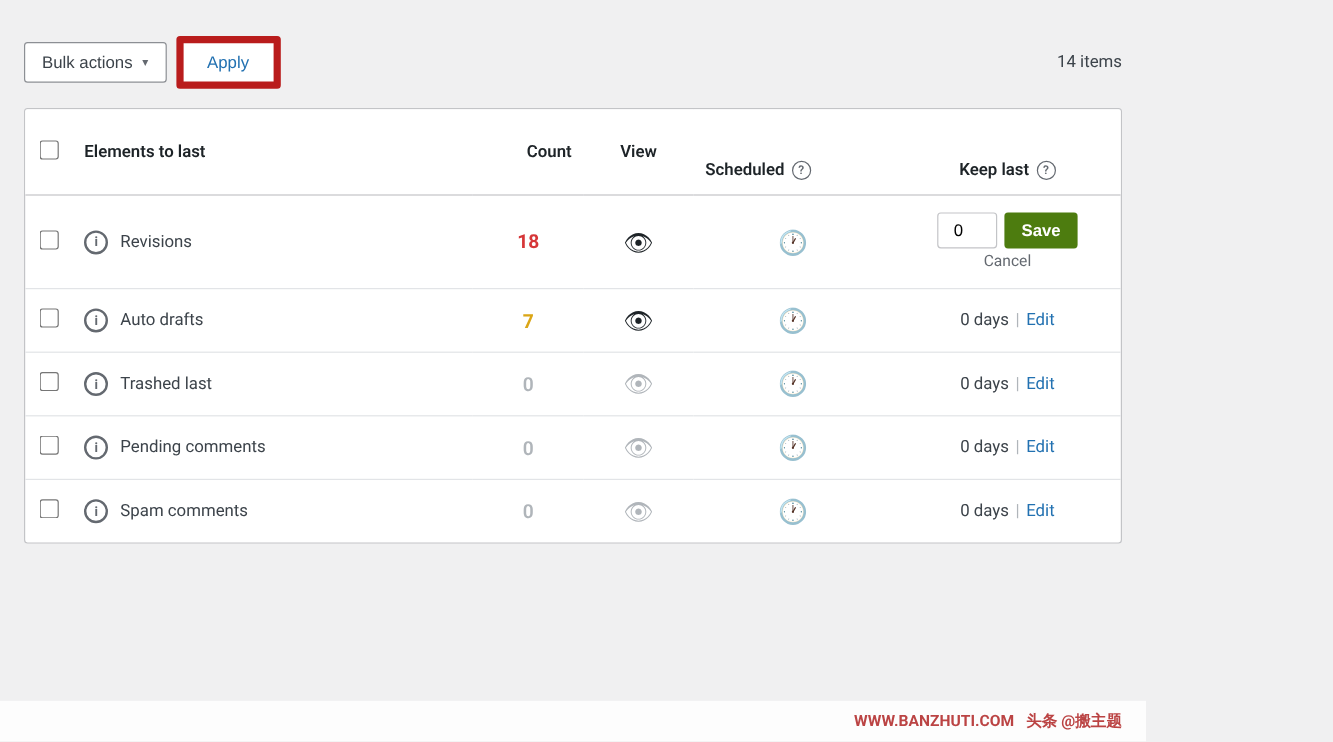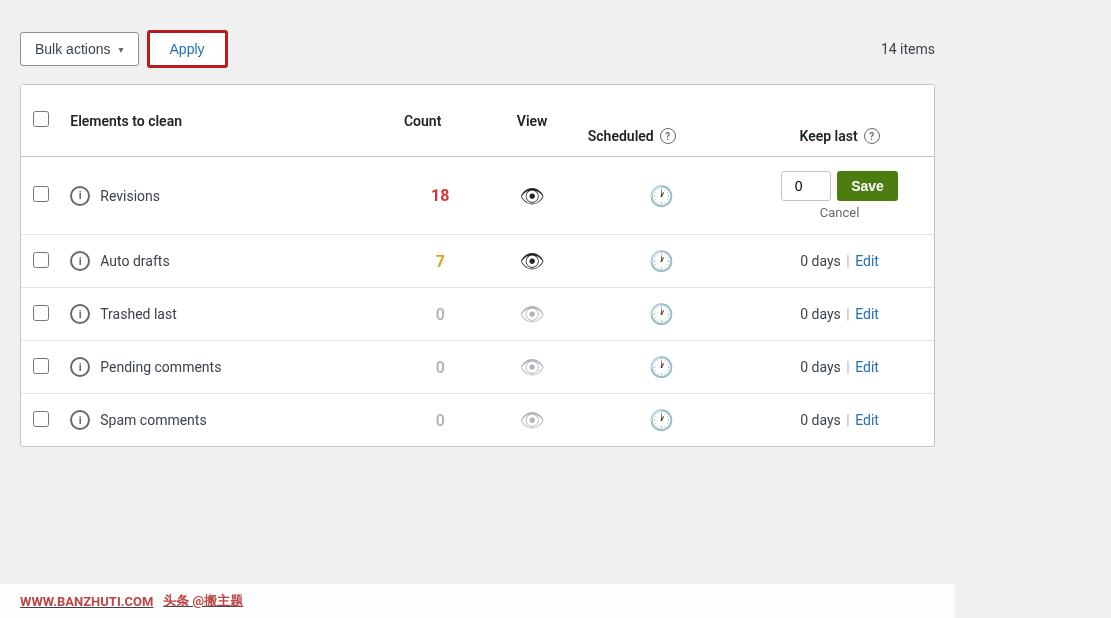--- a/index.html
+++ b/index.html
@@ -39,21 +39,21 @@
       font-size: 14px;
       color: #3c434a;
     }
     .bulk-actions-btn .chevron {
       font-size: 10px;
       color: #646970;
     }
     .apply-btn {
       padding: 8px 20px;
       background: #fff;
-      border: 3px solid #b91c1c;
+      border: 6px solid #b91c1c;
       border-radius: 3px;
       color: #2271b1;
       font-size: 14px;
       cursor: pointer;
     }
     .items-count {
       font-size: 14px;
       color: #3c434a;
     }
     .table-container {
@@ -79,21 +79,21 @@
     }
     thead th.col-checkbox {
       width: 40px;
       text-align: center;
     }
     thead th.col-element {
       width: 380px;
     }
     thead th.col-count {
       width: 100px;
-      text-align: left;
+      text-align: right;
     }
     thead th.col-view {
       width: 100px;
       text-align: center;
     }
     thead th.col-scheduled {
       width: 180px;
       text-align: center;
     }
     thead th.col-keeplast {
@@ -255,23 +255,23 @@
     
     .watermark-bottom {
       position: absolute;
       bottom: 0;
       left: 0;
       width: 100%;
       background: rgba(255,255,255,0.85);
       padding: 8px 20px;
       display: flex;
       align-items: center;
+      justify-content: flex-end;
       gap: 10px;
       z-index: 10;
-      text-decoration: underline;
     }
     .wm-logo {
       font-size: 13px;
       color: #b44;
       font-weight: 700;
     }
   </style>
 </head>
 <body>
 
@@ -293,21 +293,21 @@
   </div>
 
   <div class="table-container">
     <table>
       <thead>
         <tr>
           <th class="col-checkbox">
             <input type="checkbox" class="checkbox-input" style="">
           </th>
           <th class="col-element">
-            <span>Elements to clean</span>
+            <span>Elements to last</span>
           </th>
           <th class="col-count">
             <span>Count</span>
           </th>
           <th class="col-view">
             <span>View</span>
           </th>
           <th class="col-scheduled">
             <div class="th-with-icon">
               <span>Scheduled</span>

